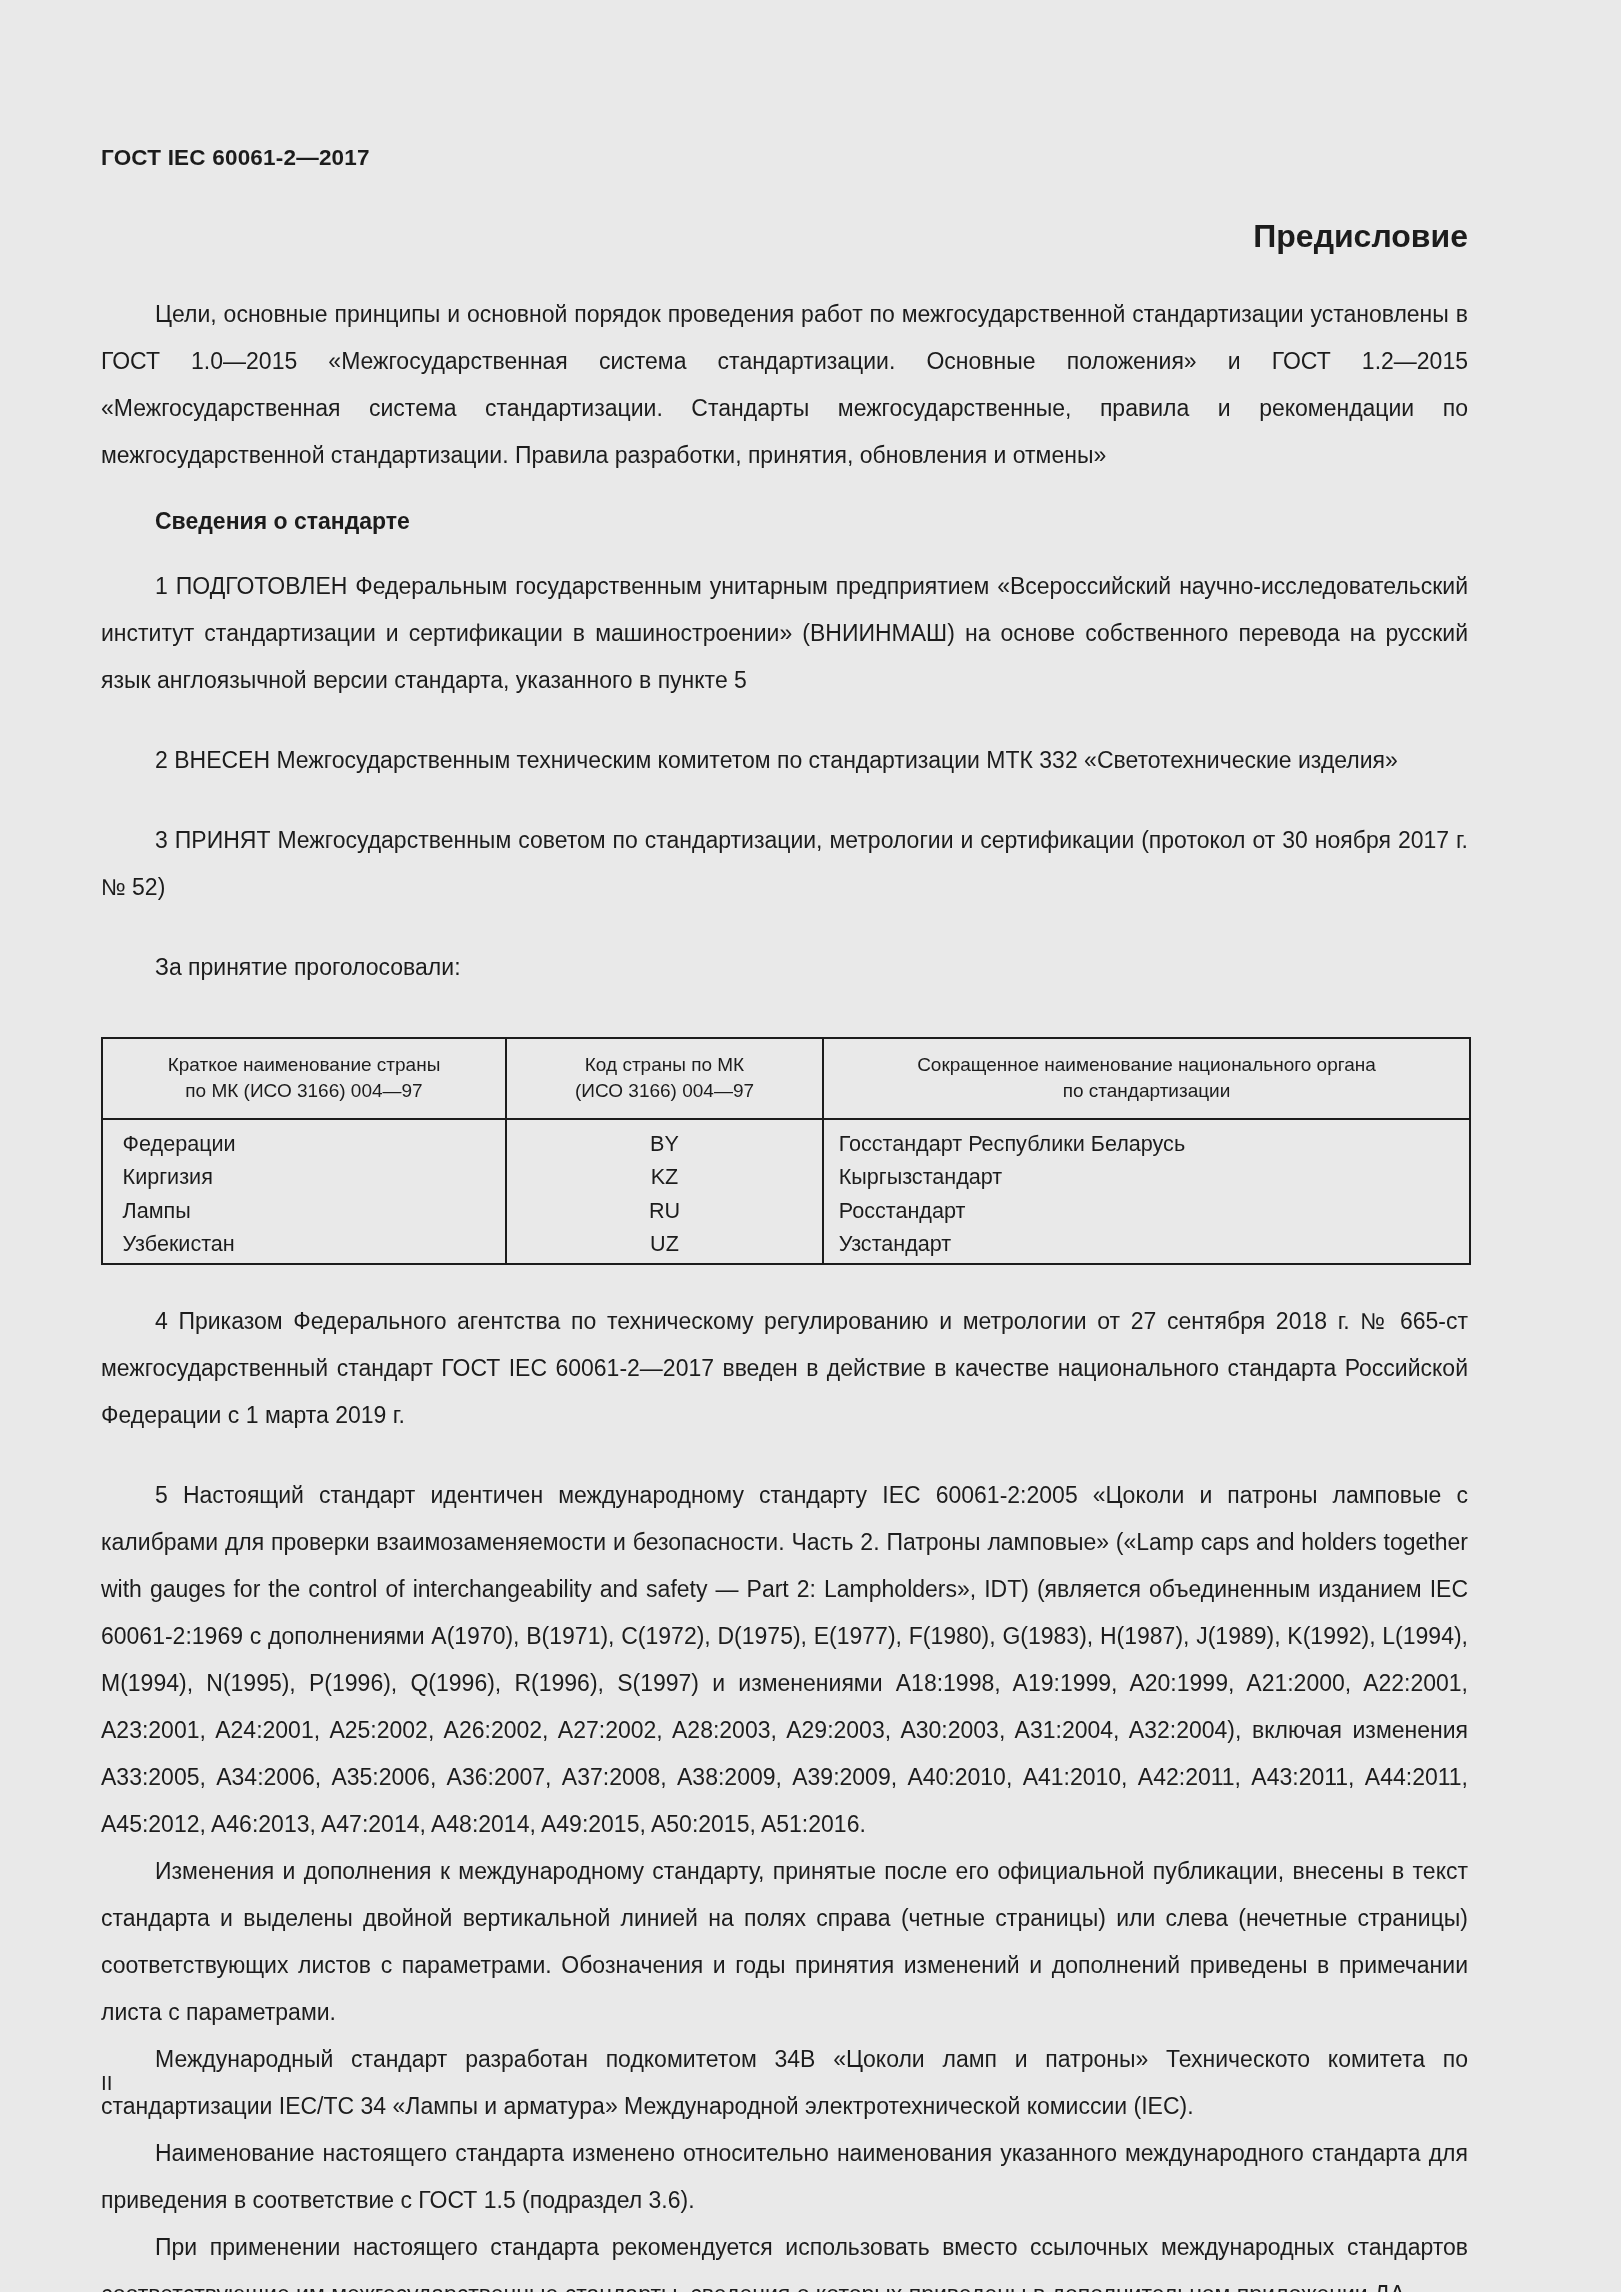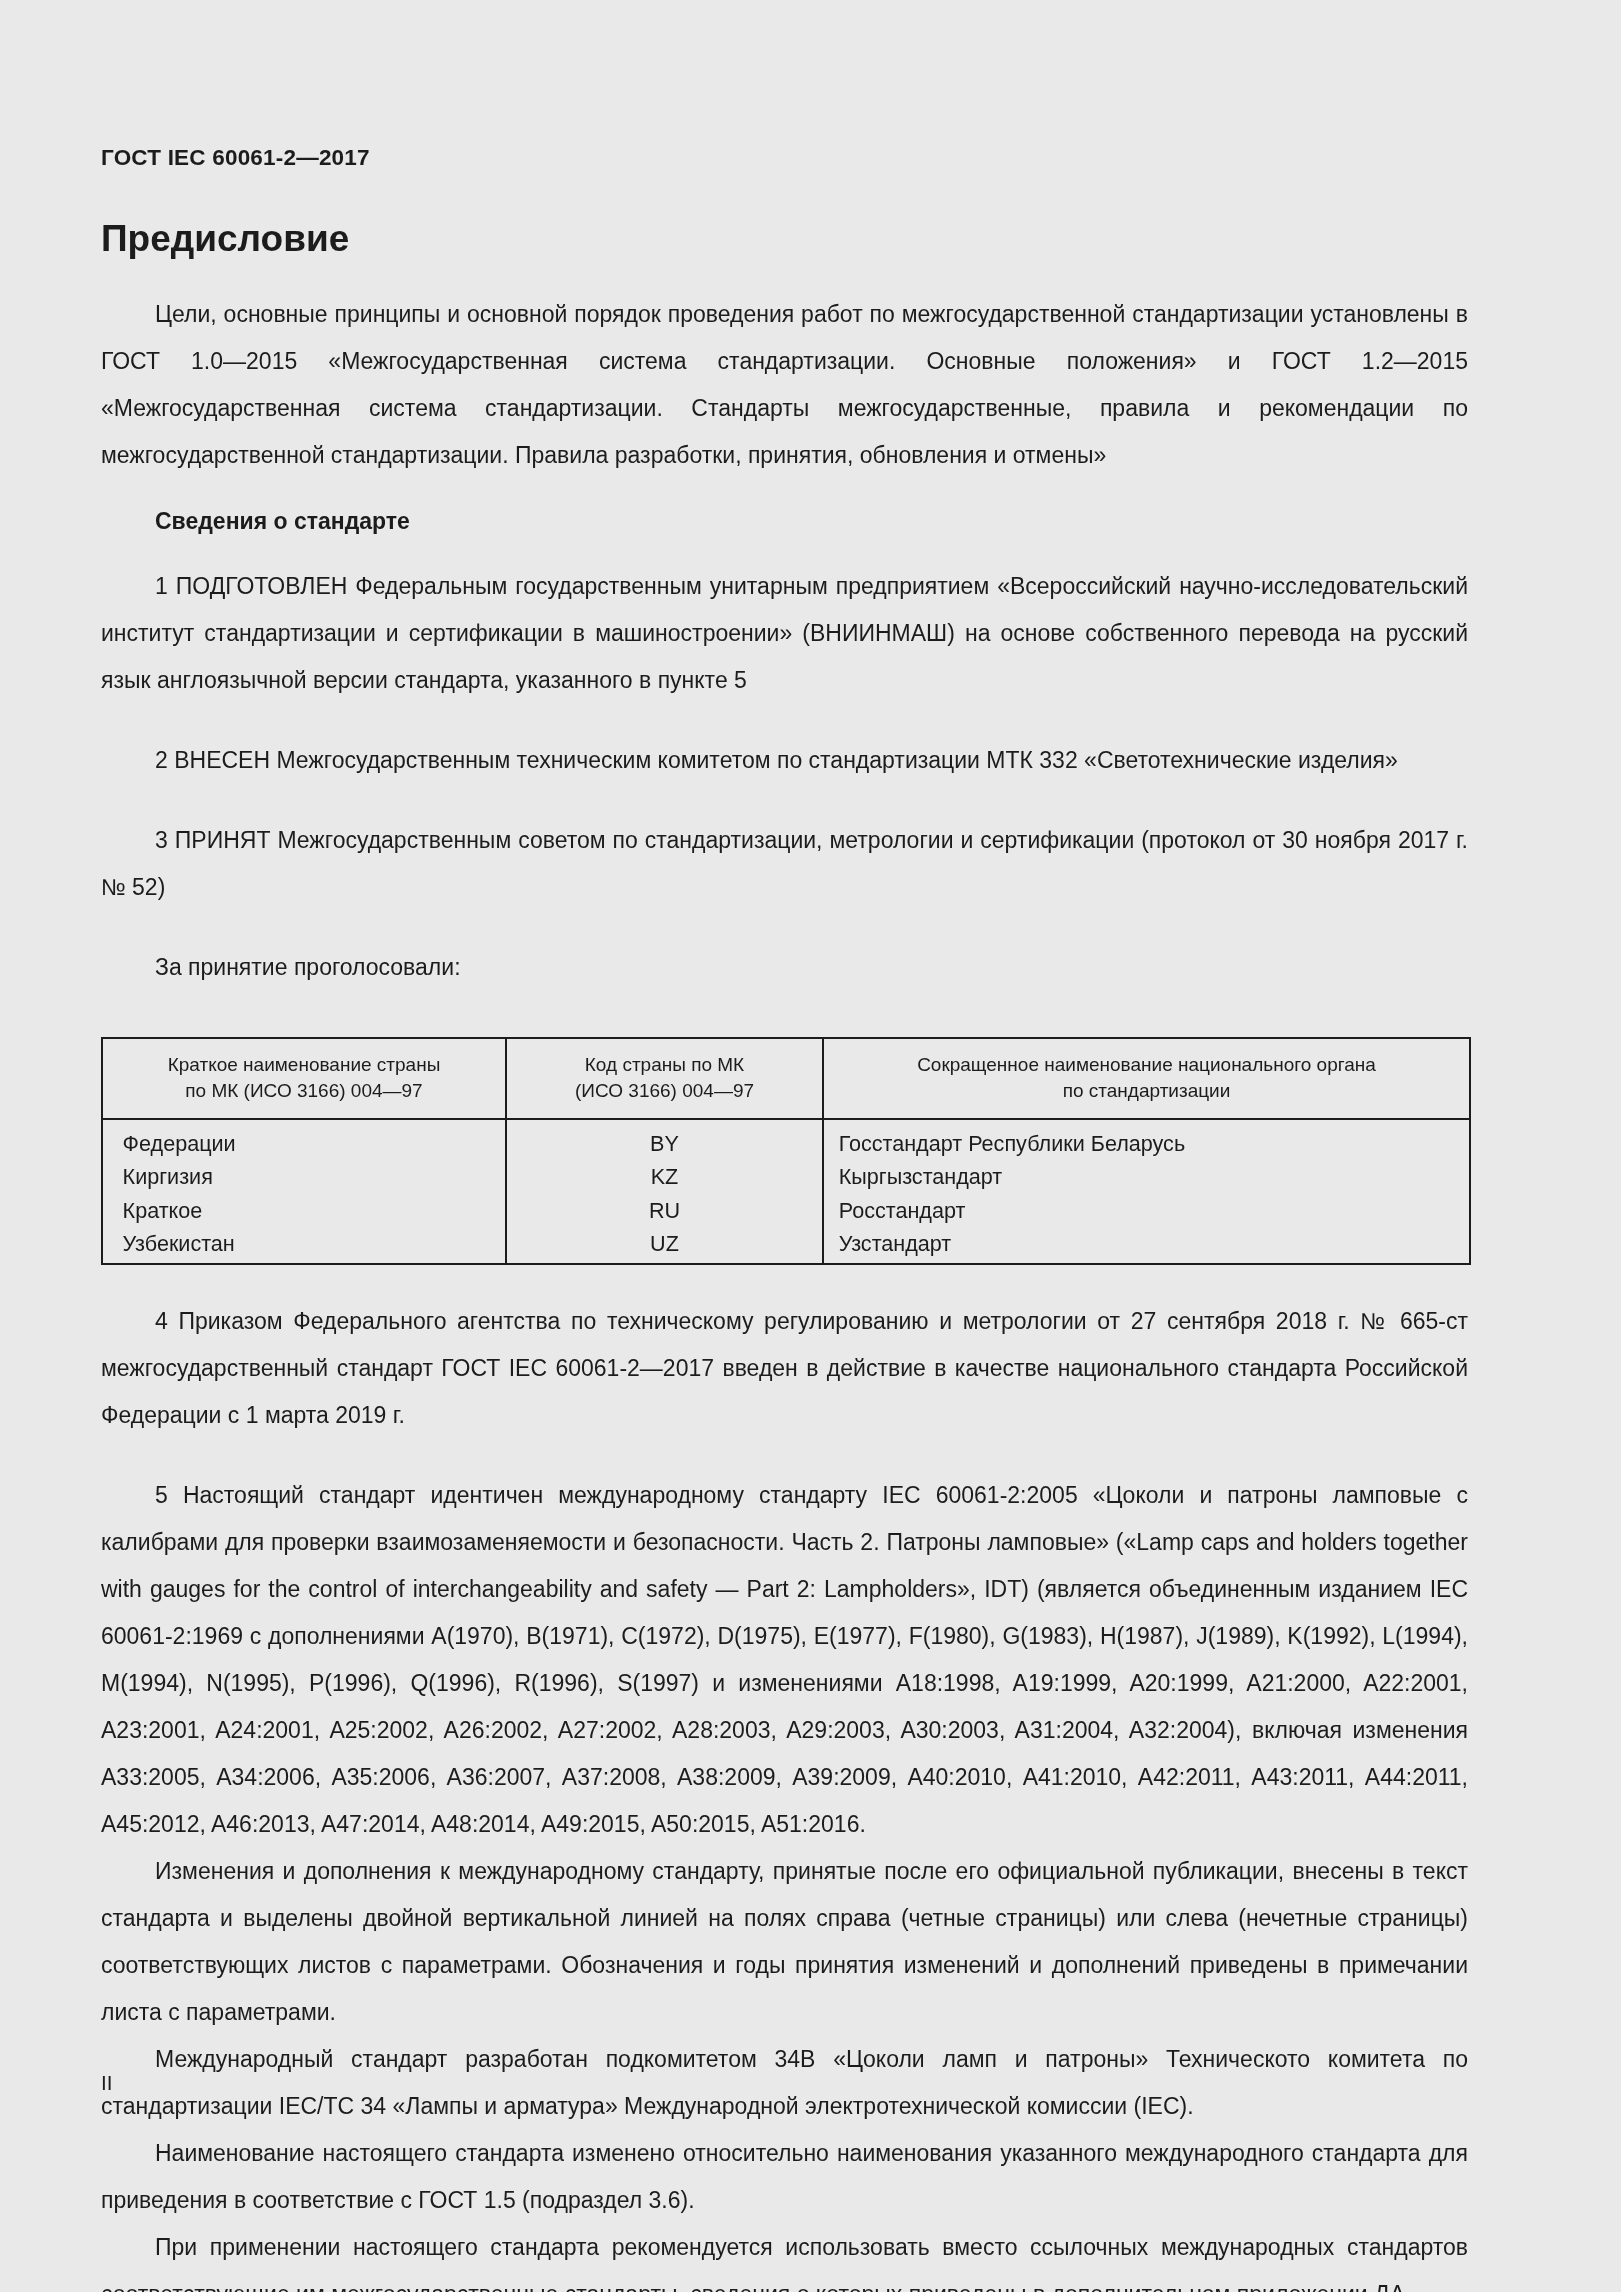--- a/index.html
+++ b/index.html
@@ -30,22 +30,22 @@
     font-size: 22.5px;
     font-weight: bold;
     letter-spacing: 0.2px;
     white-space: nowrap;
   }
   .doc-title {
     position: absolute;
     left: 101px;
     top: 218px;
     width: 1367px;
-    text-align: left;
-    font-size: 37px;
+    text-align: right;
+    font-size: 32px;
     font-weight: bold;
   }
   .body-col {
     position: absolute;
     left: 101px;
     top: 291px;
     width: 1367px;
   }
   p.j {
     margin: 0;
@@ -170,21 +170,21 @@
             <td class="cell-l">Федерации</td>
             <td class="cell-c">BY</td>
             <td class="cell-l3">Госстандарт Республики Беларусь</td>
           </tr>
           <tr>
             <td class="cell-l">Киргизия</td>
             <td class="cell-c">KZ</td>
             <td class="cell-l3">Кыргызстандарт</td>
           </tr>
           <tr>
-            <td class="cell-l">Краткое</td>
+            <td class="cell-l">Лампы</td>
             <td class="cell-c">RU</td>
             <td class="cell-l3">Росстандарт</td>
           </tr>
           <tr>
             <td class="cell-l">Узбекистан</td>
             <td class="cell-c">UZ</td>
             <td class="cell-l3">Узстандарт</td>
           </tr>
         </tbody>
       </table>

